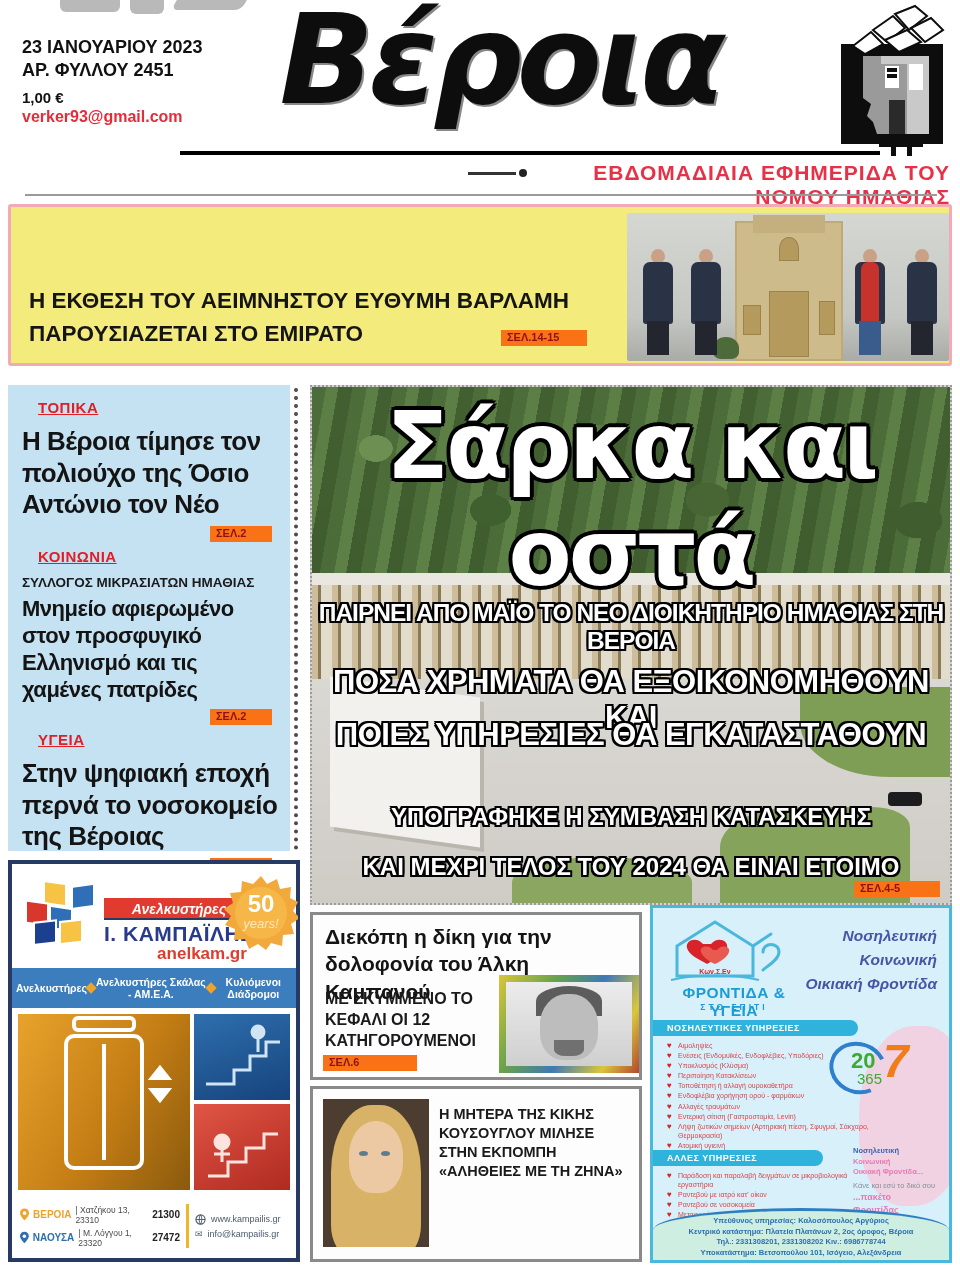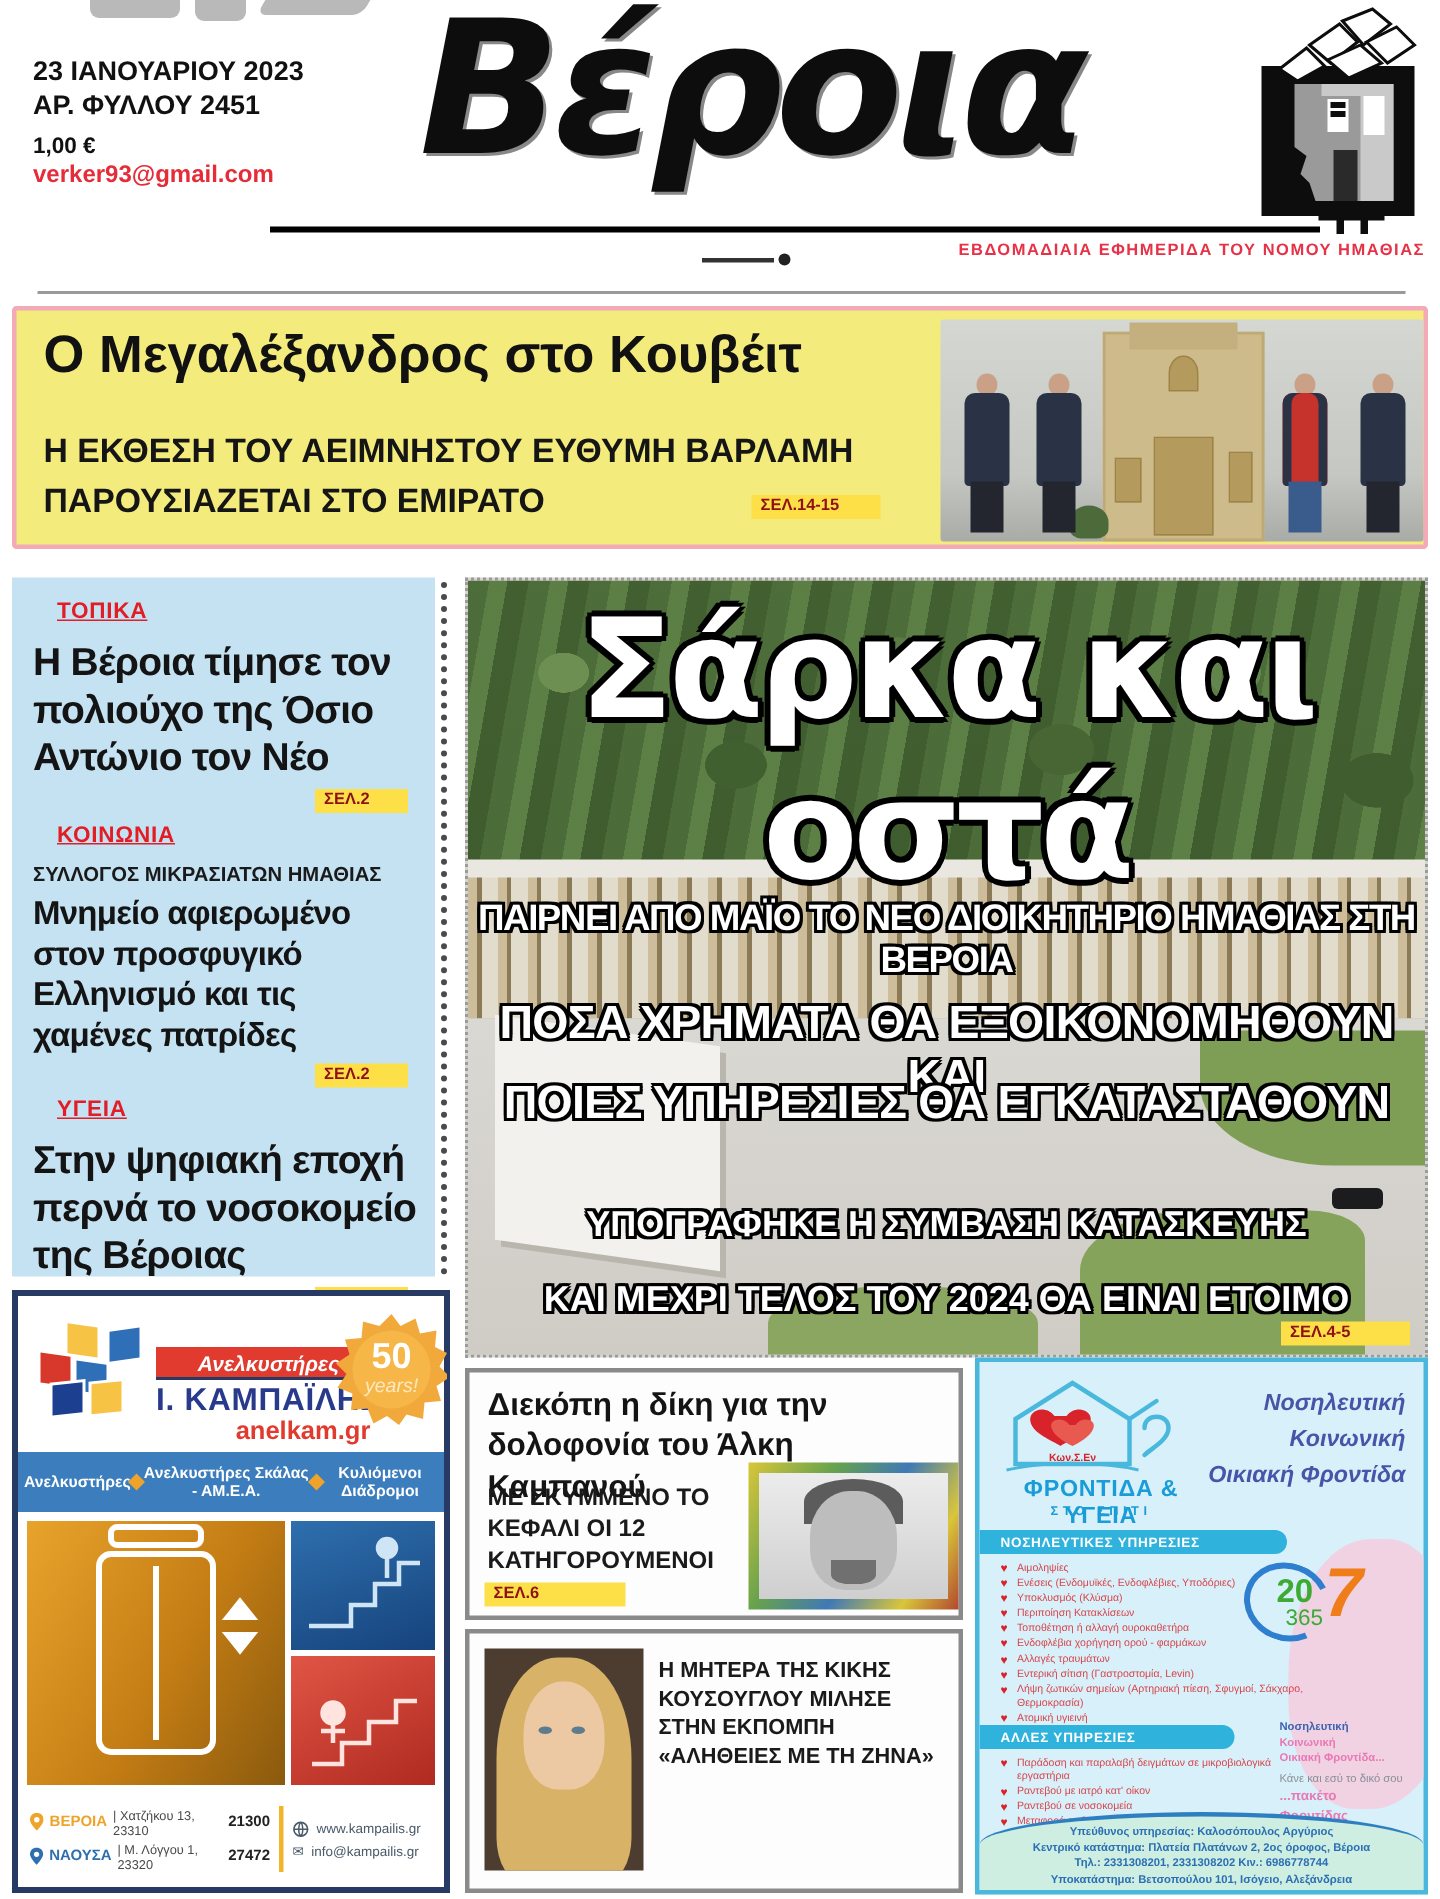--- a/index.html
+++ b/index.html
@@ -16,29 +16,29 @@
   .issue-day { font-size:22px; font-weight:bold; letter-spacing:.5px;}
   .issue-date,.issue-num { font-size:18px; font-weight:bold; }
   .issue-price { font-size:15px; font-weight:bold; margin-top:6px;}
   .issue-email { font-size:16px; font-weight:bold; color:#e62b39; }
   .masthead { left:175px; top:-12px; width:650px; text-align:center;
     font-family:"DejaVu Sans", sans-serif; font-size:124px; font-weight:bold; font-style:italic;
     letter-spacing:-5px; color:#0d0d0d; text-shadow:2px 2px 0 #888, -1px -1px 0 #fff; }
   .masthead-rule { left:180px; top:151px; width:700px; height:4px; background:#000; }
   .tagline-line { left:468px; top:172px; width:48px; height:3px; background:#333; }
   .tagline-dot { left:519px; top:169px; width:8px; height:8px; background:#222; border-radius:50%; }
-  .tagline { left:535px; top:161px; width:415px; text-align:right; font-size:11px; font-weight:bold; color:#e63147; letter-spacing:1px; }
+  .tagline { left:535px; top:161px; width:415px; text-align:right; font-size:21px; font-weight:bold; color:#e63147; letter-spacing:1px; }
   .header-rule { left:25px; top:194px; width:912px; height:2px; background:#9a9a9a; }
   .house-logo { left:833px; top:4px; width:118px; height:158px; }
 
   
   .banner { left:8px; top:204px; width:944px; height:162px; background:#f4eb7d; border:3px solid #f2aab6; border-radius:3px; }
   .banner-title { left:18px; top:10px; font-size:35px; font-weight:bold; color:#111; }
   .banner-sub { left:18px; top:78px; font-size:22.5px; font-weight:bold; color:#151515; line-height:1.45; }
-  .badge { background:#fde047; color:#8f1016; font-size:11px; font-weight:bold; padding:1px 6px 2px 6px; line-height:1.2; display:inline-block; min-width:86px; text-align:left; }
+  .badge { background:#f97316; color:#8f1016; font-size:11px; font-weight:bold; padding:1px 6px 2px 6px; line-height:1.2; display:inline-block; min-width:86px; text-align:left; }
   .banner-badge { left:490px; top:123px; }
   .banner-photo { left:616px; top:6px; width:322px; height:148px; background:linear-gradient(#d4d7d2,#c4c7c2 70%,#a9aba7); overflow:hidden; border-radius:2px; }
   .monument { position:absolute; left:108px; top:8px; width:108px; height:140px; background:#cdbb8c;
      box-shadow:inset 0 0 0 2px #bfa976; }
   .monument:before { content:""; position:absolute; left:18px; top:-6px; width:72px; height:18px; background:#c3b07e; }
   .monument .panel { position:absolute; background:#b59a5e; box-shadow:inset 0 0 0 1px #9c8449; }
   .figure { position:absolute; bottom:4px; width:34px; height:108px; }
   .figure .head { position:absolute; left:10px; top:0; width:14px; height:15px; background:#caa186; border-radius:50%; }
   .figure .body { position:absolute; left:2px; top:13px; width:30px; height:62px; background:#2a3245; border-radius:7px 7px 3px 3px; }
   .figure .legs { position:absolute; left:6px; top:72px; width:22px; height:34px; background:#23262e; }
@@ -197,21 +197,20 @@
     <rect x="58" y="130" width="5" height="22" fill="#0d0d0d"></rect>
     <rect x="74" y="130" width="5" height="22" fill="#0d0d0d"></rect>
   </svg>
 
   <div class="abs tagline-line"></div>
   <div class="abs tagline-dot"></div>
   <div class="abs tagline">ΕΒΔΟΜΑΔΙΑΙΑ ΕΦΗΜΕΡΙΔΑ ΤΟΥ ΝΟΜΟΥ ΗΜΑΘΙΑΣ</div>
   <div class="abs header-rule"></div>
 
   <div class="abs banner">
-    <div class="abs banner-title">Ο Μεγαλέξανδρος στο Κουβέιτ</div>
     <div class="abs banner-sub">
       <div>Η ΕΚΘΕΣΗ ΤΟΥ ΑΕΙΜΝΗΣΤΟΥ ΕΥΘΥΜΗ ΒΑΡΛΑΜΗ</div>
       <div>ΠΑΡΟΥΣΙΑΖΕΤΑΙ ΣΤΟ ΕΜΙΡΑΤΟ</div>
     </div>
     <span class="abs badge banner-badge">ΣΕΛ.14-15</span>
     <div class="abs banner-photo">
       <div class="monument">
         <div class="panel" style="left:34px;top:70px;width:40px;height:66px;"></div>
         <div class="panel" style="left:8px;top:84px;width:18px;height:30px;"></div>
         <div class="panel" style="left:84px;top:80px;width:16px;height:34px;"></div>

